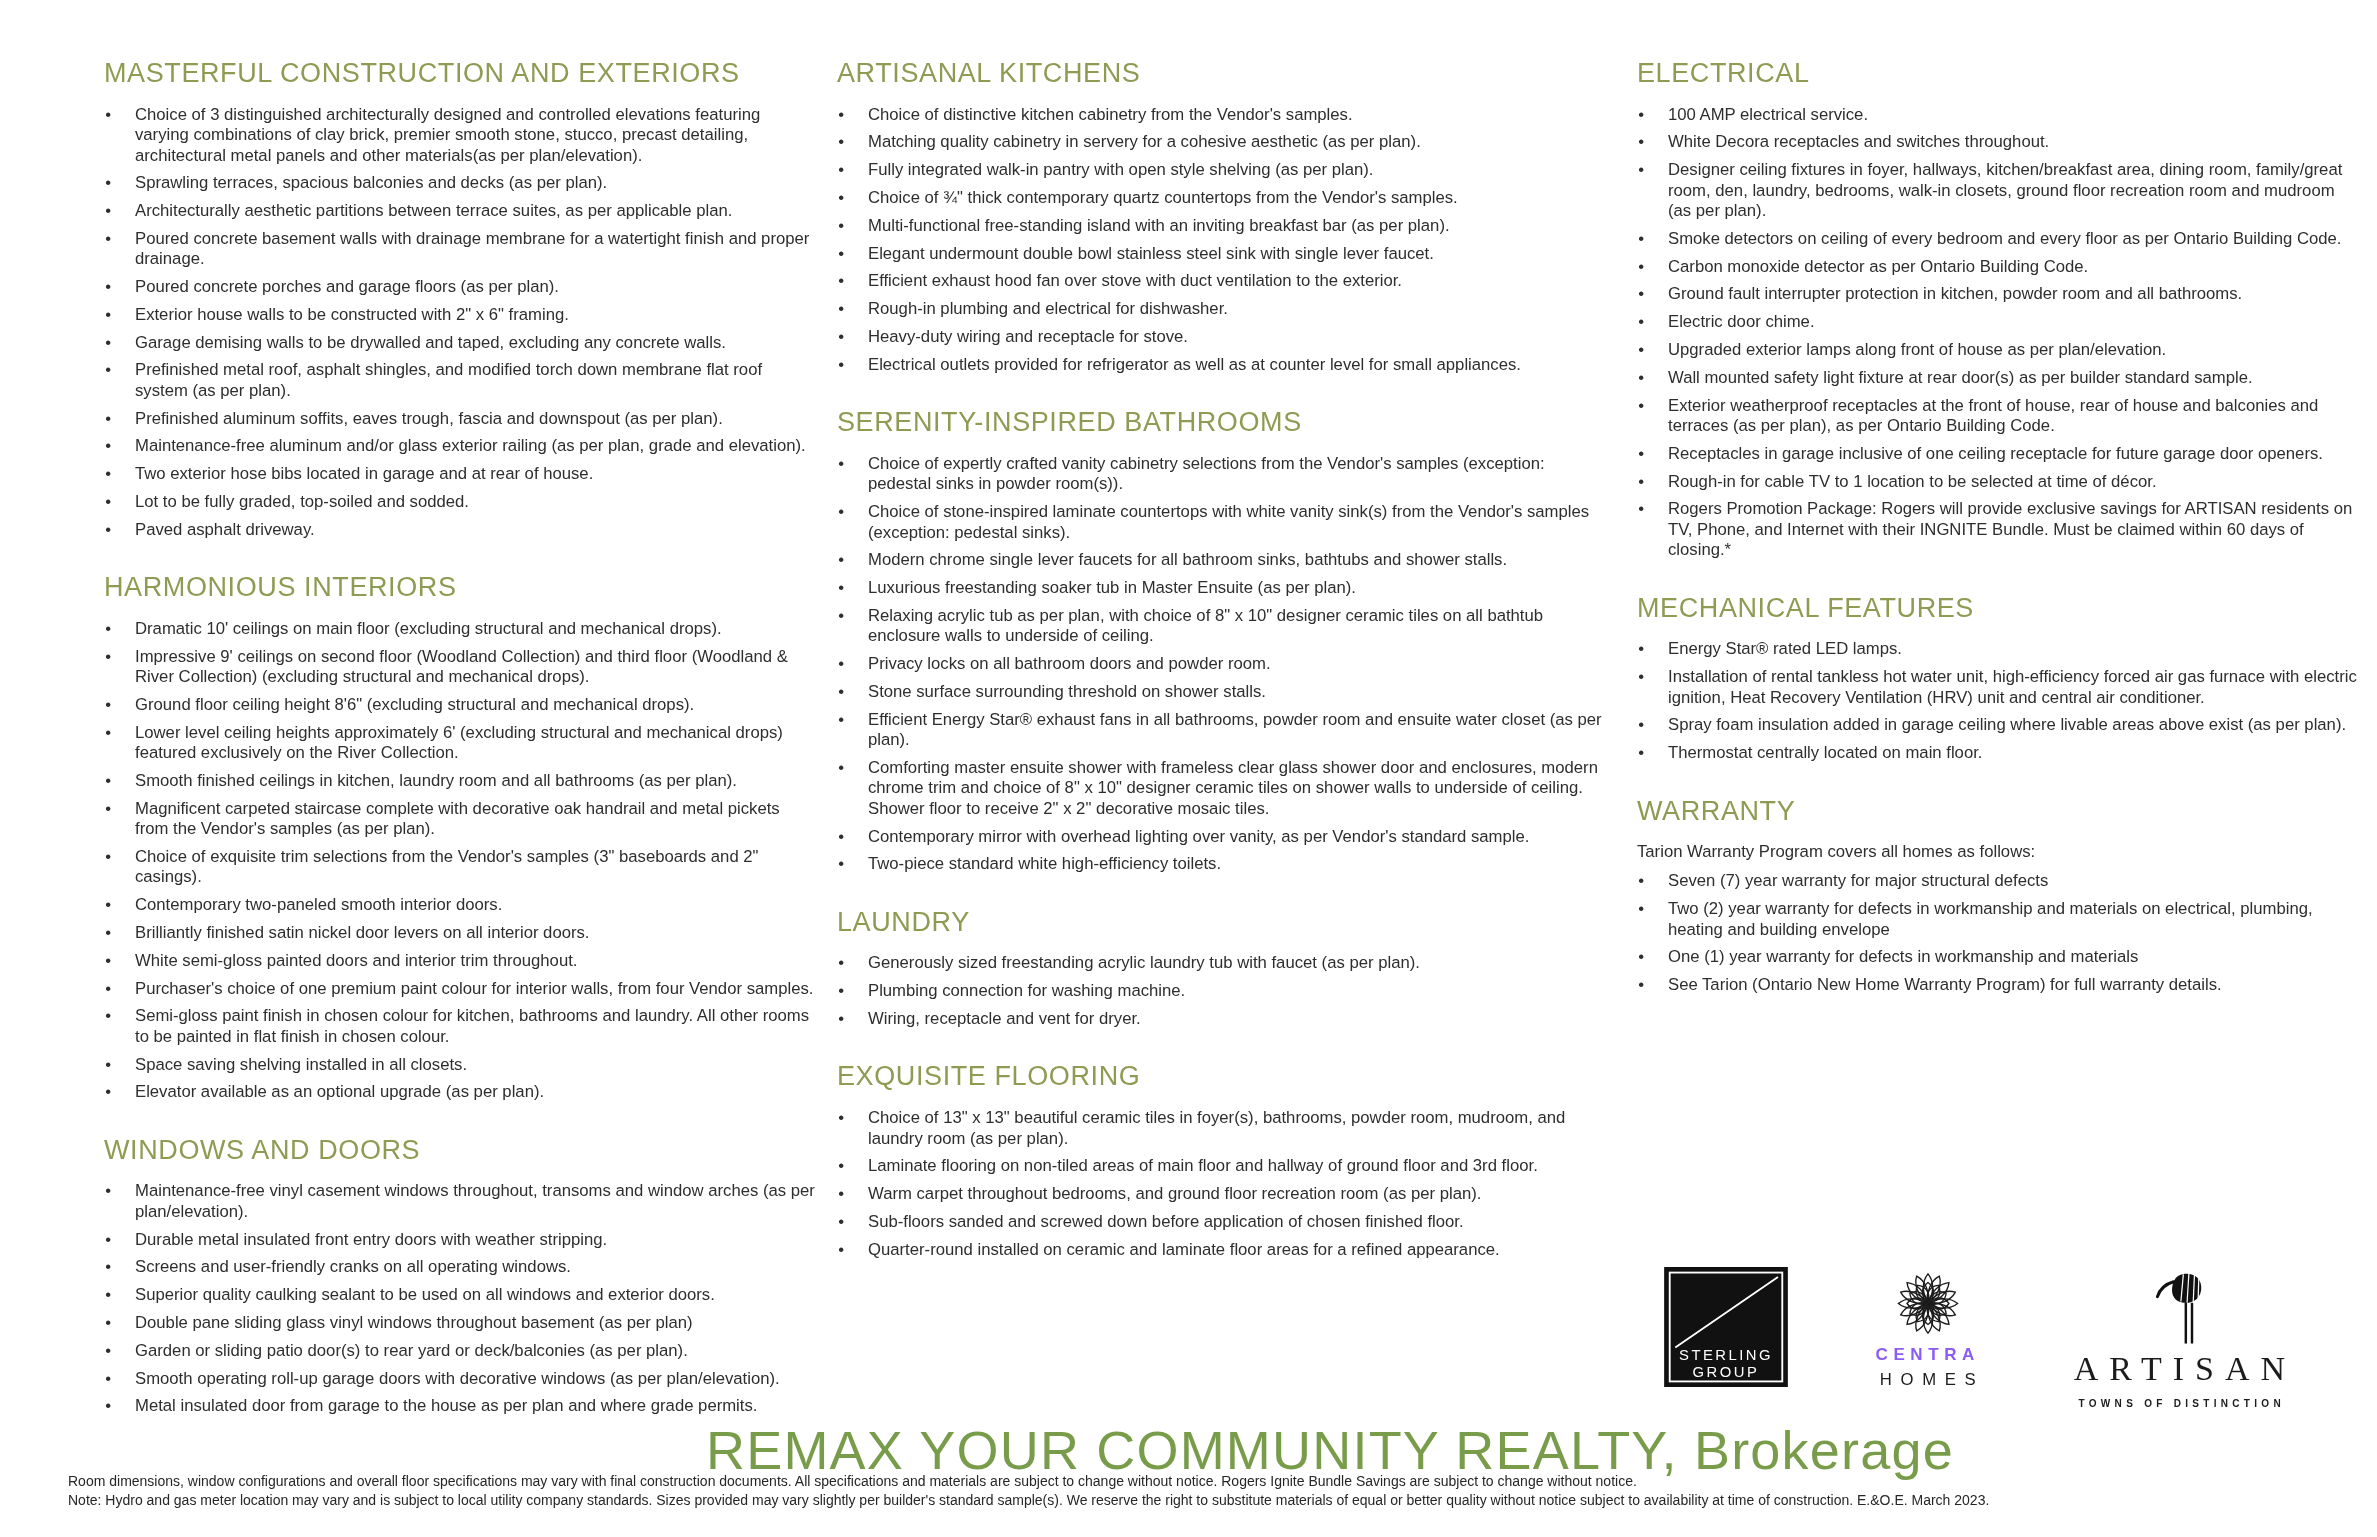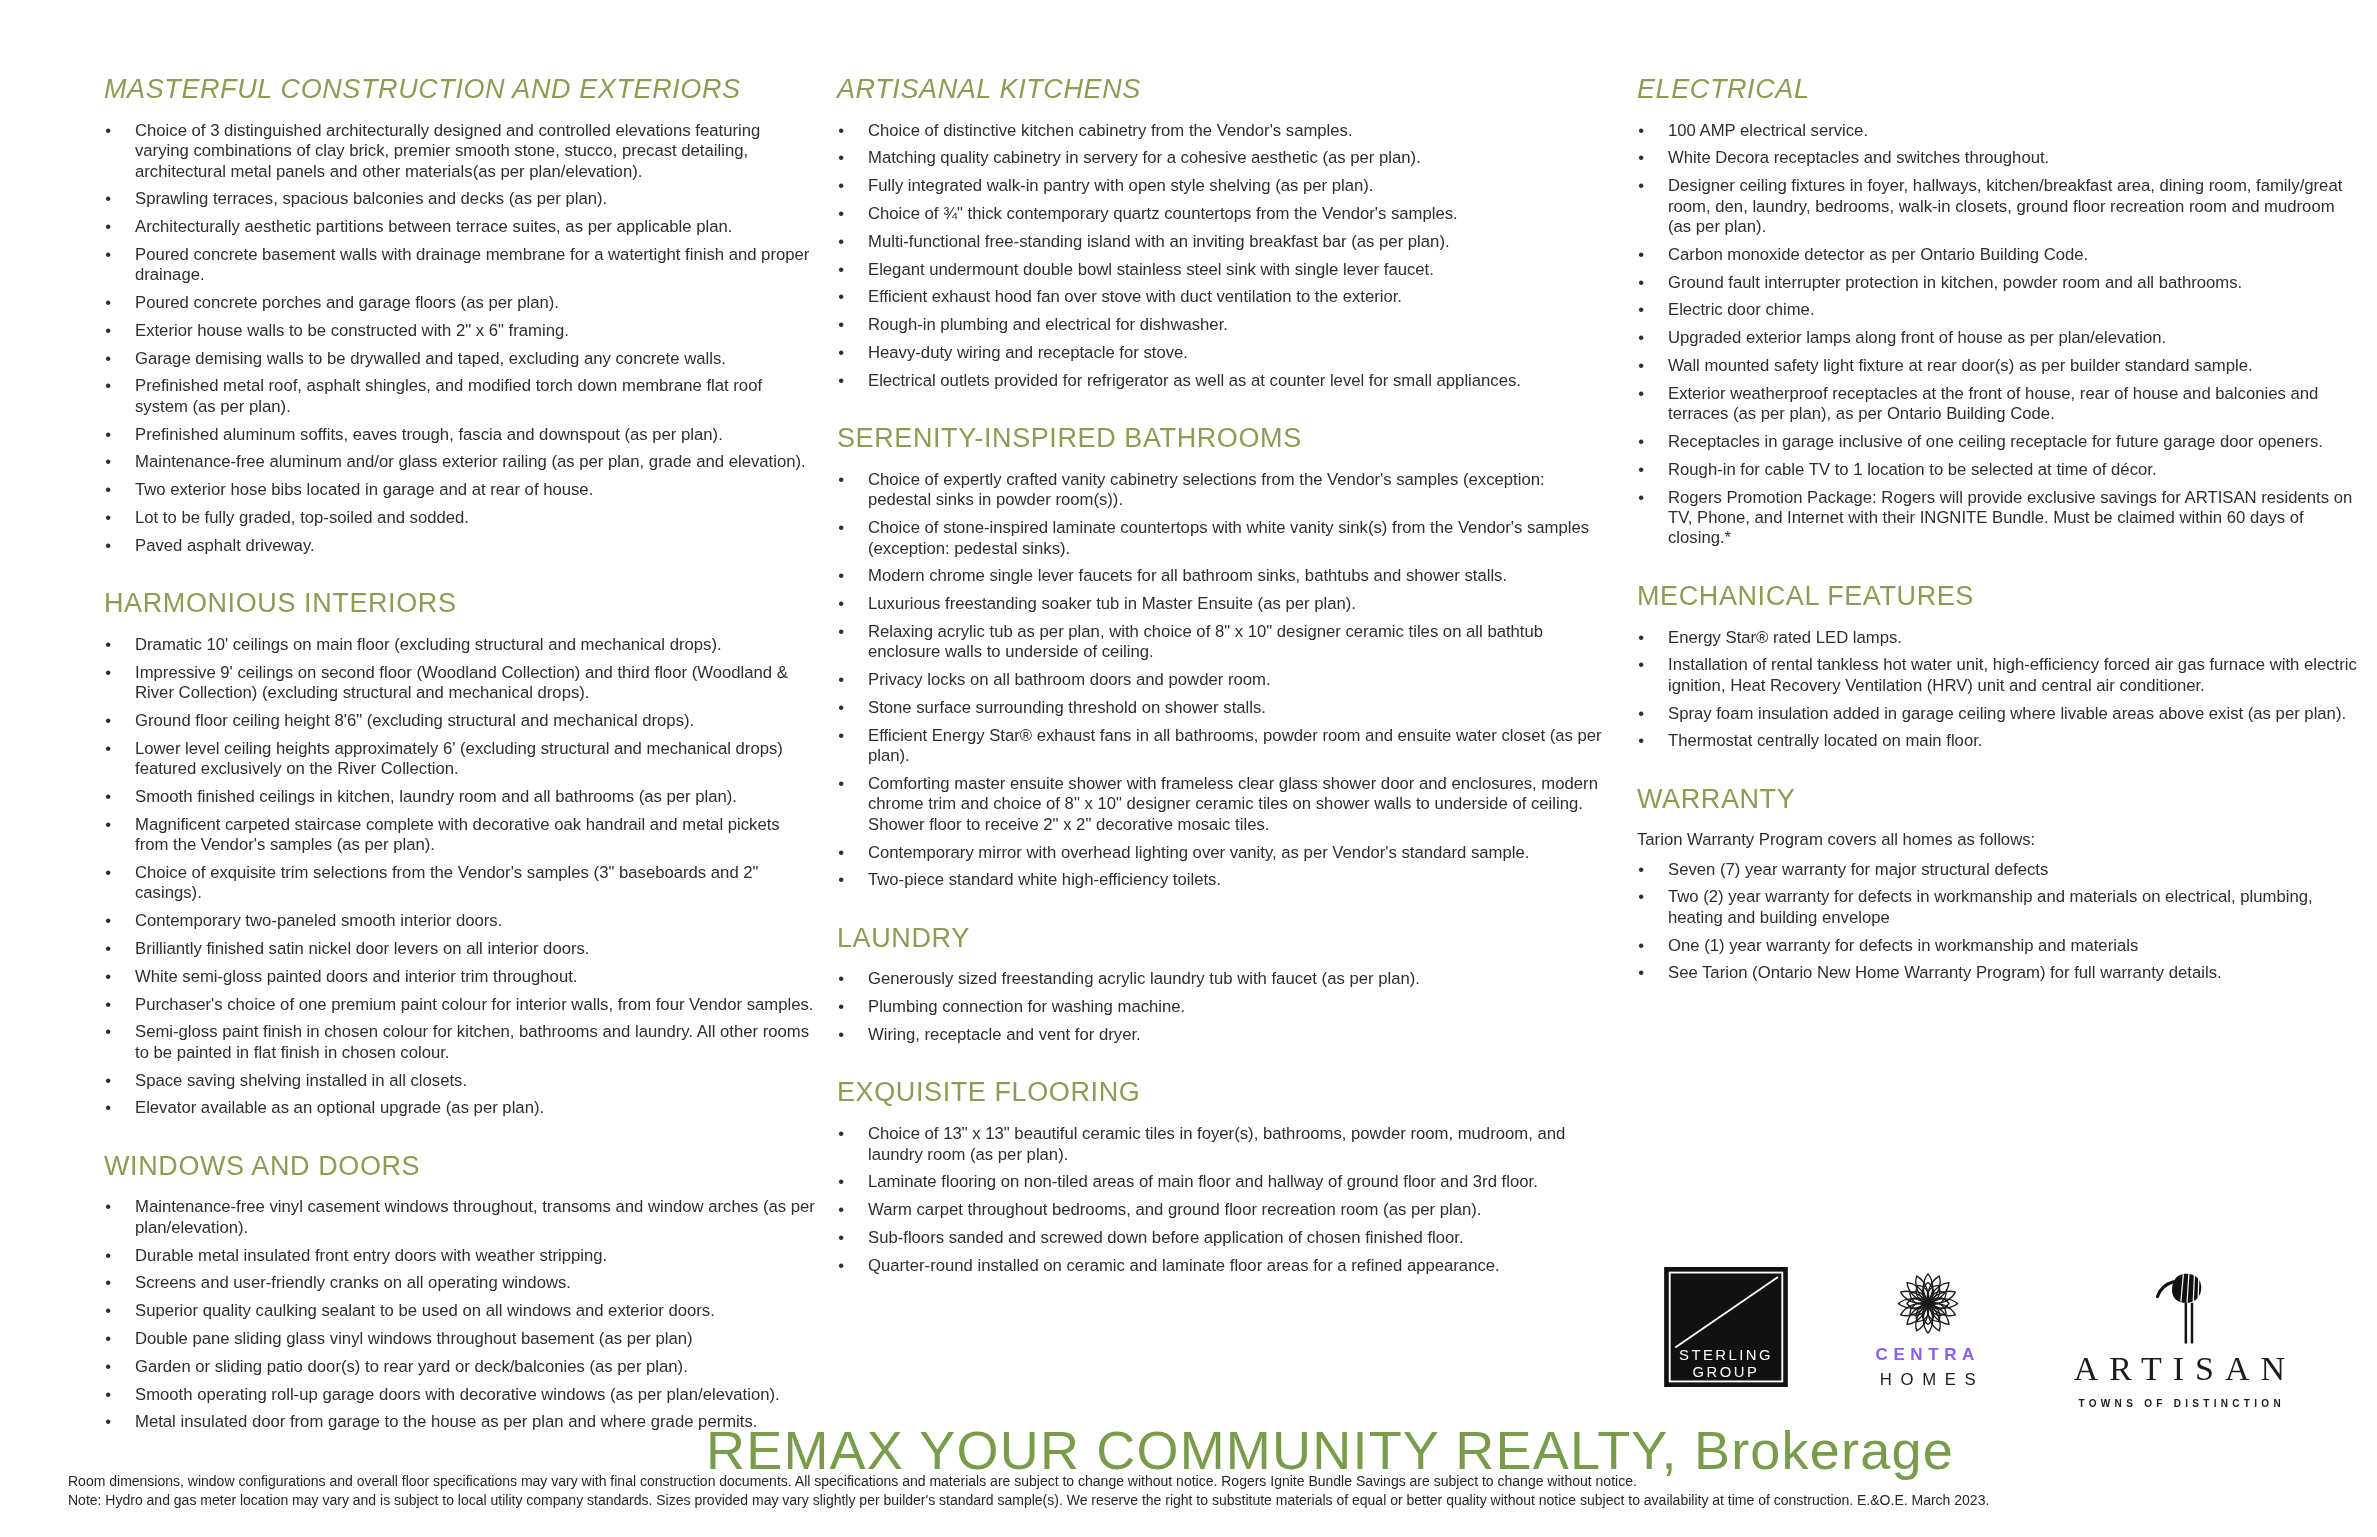--- a/index.html
+++ b/index.html
@@ -9,21 +9,21 @@
     overflow:hidden;
   }
   .col{position:absolute;top:59px;}
   #col1{left:104px;width:712px;}
   #col2{left:837px;width:765px;}
   #col3{left:1637px;width:724px;}
   .section-title{
     font-size:27px;font-weight:400;color:#8e9b52;letter-spacing:0.6px;
     margin:33px 0 16px 0;line-height:1.1;
   }
-  .section:first-child .section-title{margin-top:16px;font-style:italic;}
+  .section:first-child .section-title{margin-top:0;}
   .intro{font-size:16.7px;line-height:20.4px;margin:0 0 8.7px 0;}
   ul.bullets{list-style:none;margin:0;padding:0;}
   ul.bullets li{
     position:relative;padding-left:31px;margin:0 0 7.4px 0;
     font-size:16.7px;line-height:20.4px;
   }
   ul.bullets li::before{
     content:"•";position:absolute;left:1.2px;top:0;
     font-size:16.7px;color:#2e2e2e;
   }
@@ -154,20 +154,21 @@
       </ul>
     </div>
   </div>
 <div class="col" id="col3">
     <div class="section">
       <h2 class="section-title">ELECTRICAL</h2>
       <ul class="bullets">
         <li>100 AMP electrical service.</li>
         <li>White Decora receptacles and switches throughout.</li>
         <li>Designer ceiling fixtures in foyer, hallways, kitchen/breakfast area, dining room, family/great room, den, laundry, bedrooms, walk-in closets, ground floor recreation room and mudroom (as per plan).</li>
+        <li>Smoke detectors on ceiling of every bedroom and every floor as per Ontario Building Code.</li>
         <li>Carbon monoxide detector as per Ontario Building Code.</li>
         <li>Ground fault interrupter protection in kitchen, powder room and all bathrooms.</li>
         <li>Electric door chime.</li>
         <li>Upgraded exterior lamps along front of house as per plan/elevation.</li>
         <li>Wall mounted safety light fixture at rear door(s) as per builder standard sample.</li>
         <li>Exterior weatherproof receptacles at the front of house, rear of house and balconies and terraces (as per plan), as per Ontario Building Code.</li>
         <li>Receptacles in garage inclusive of one ceiling receptacle for future garage door openers.</li>
         <li>Rough-in for cable TV to 1 location to be selected at time of décor.</li>
         <li>Rogers Promotion Package: Rogers will provide exclusive savings for ARTISAN residents on TV, Phone, and Internet with their INGNITE Bundle. Must be claimed within 60 days of closing.*</li>
       </ul>

